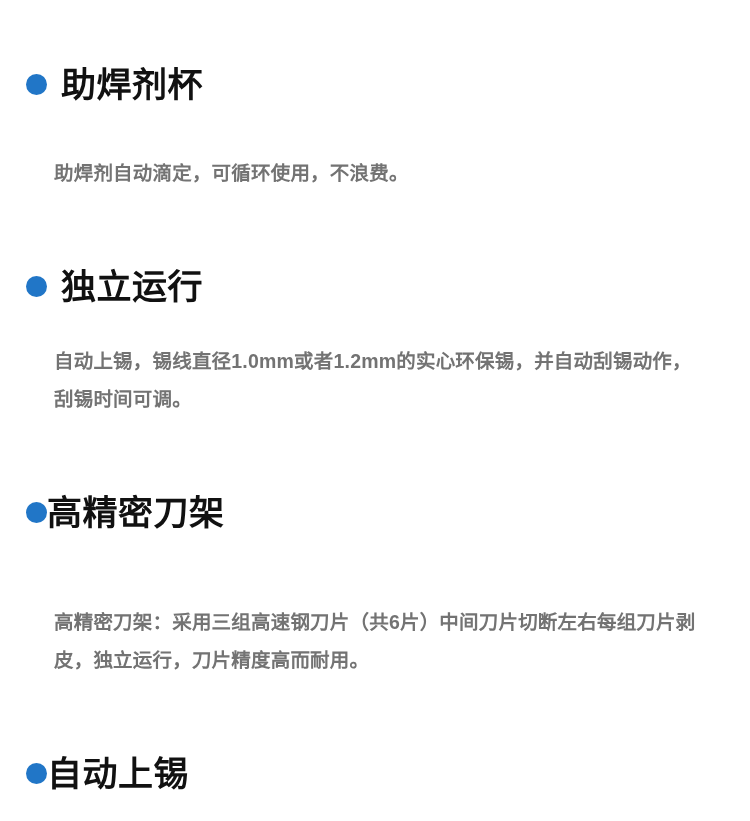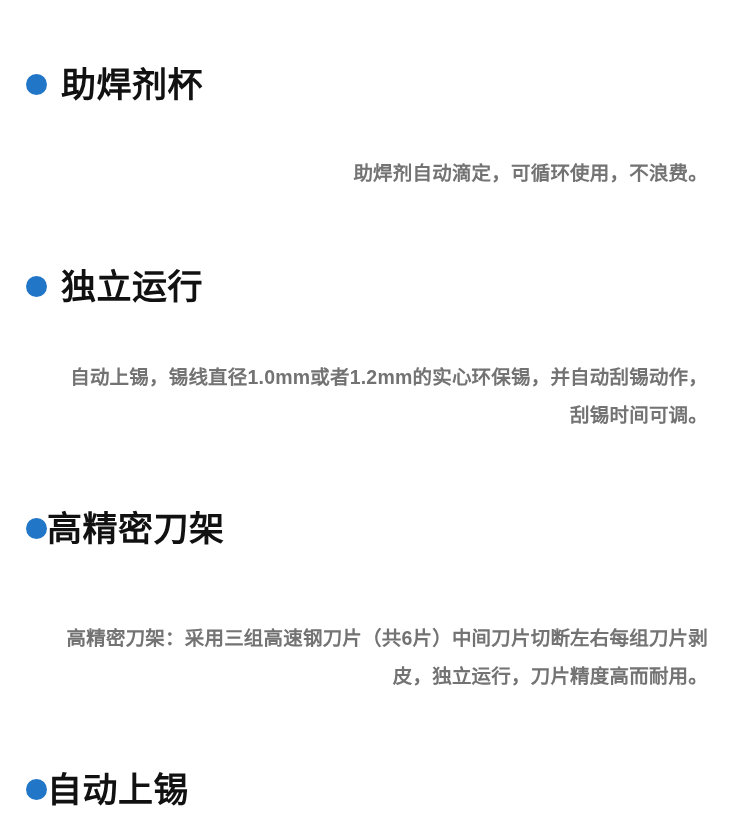--- a/index.html
+++ b/index.html
@@ -17,21 +17,20 @@
   .page {
     position: relative;
     width: 750px;
     height: 821px;
     box-sizing: border-box;
     padding: 22px 26px 0 26px;
     background: #ffffff;
   }
   .feature {
     margin: 0 0 6px 0;
-    text-align: right;
   }
   .feature-head {
     display: flex;
     align-items: center;
     gap: 14px;
     margin: 0 0 4px 0;
   }
   .bullet {
     width: 21px;
     height: 21px;
@@ -54,21 +53,21 @@
     font-weight: bold;
     color: #737373;
     padding-left: 28px;
     padding-right: 16px;
     letter-spacing: 0.2px;
   }
   
   .f1 { margin-top: 12px; }
   .f1 .feature-body { margin-top: 18px; }
   .f2 { margin-top: 44px; }
-  .f2 .feature-body { margin-top: 20px; }
+  .f2 .feature-body { margin-top: 4px; }
   .f3 { margin-top: 44px; }
   .f3 .feature-body { margin-top: 39px; }
   .f4 { margin-top: 44px; }
   .f3 .feature-head, .f4 .feature-head { gap: 0; }
 </style>
 </head>
 <body>
 
 <div class="page">
 

